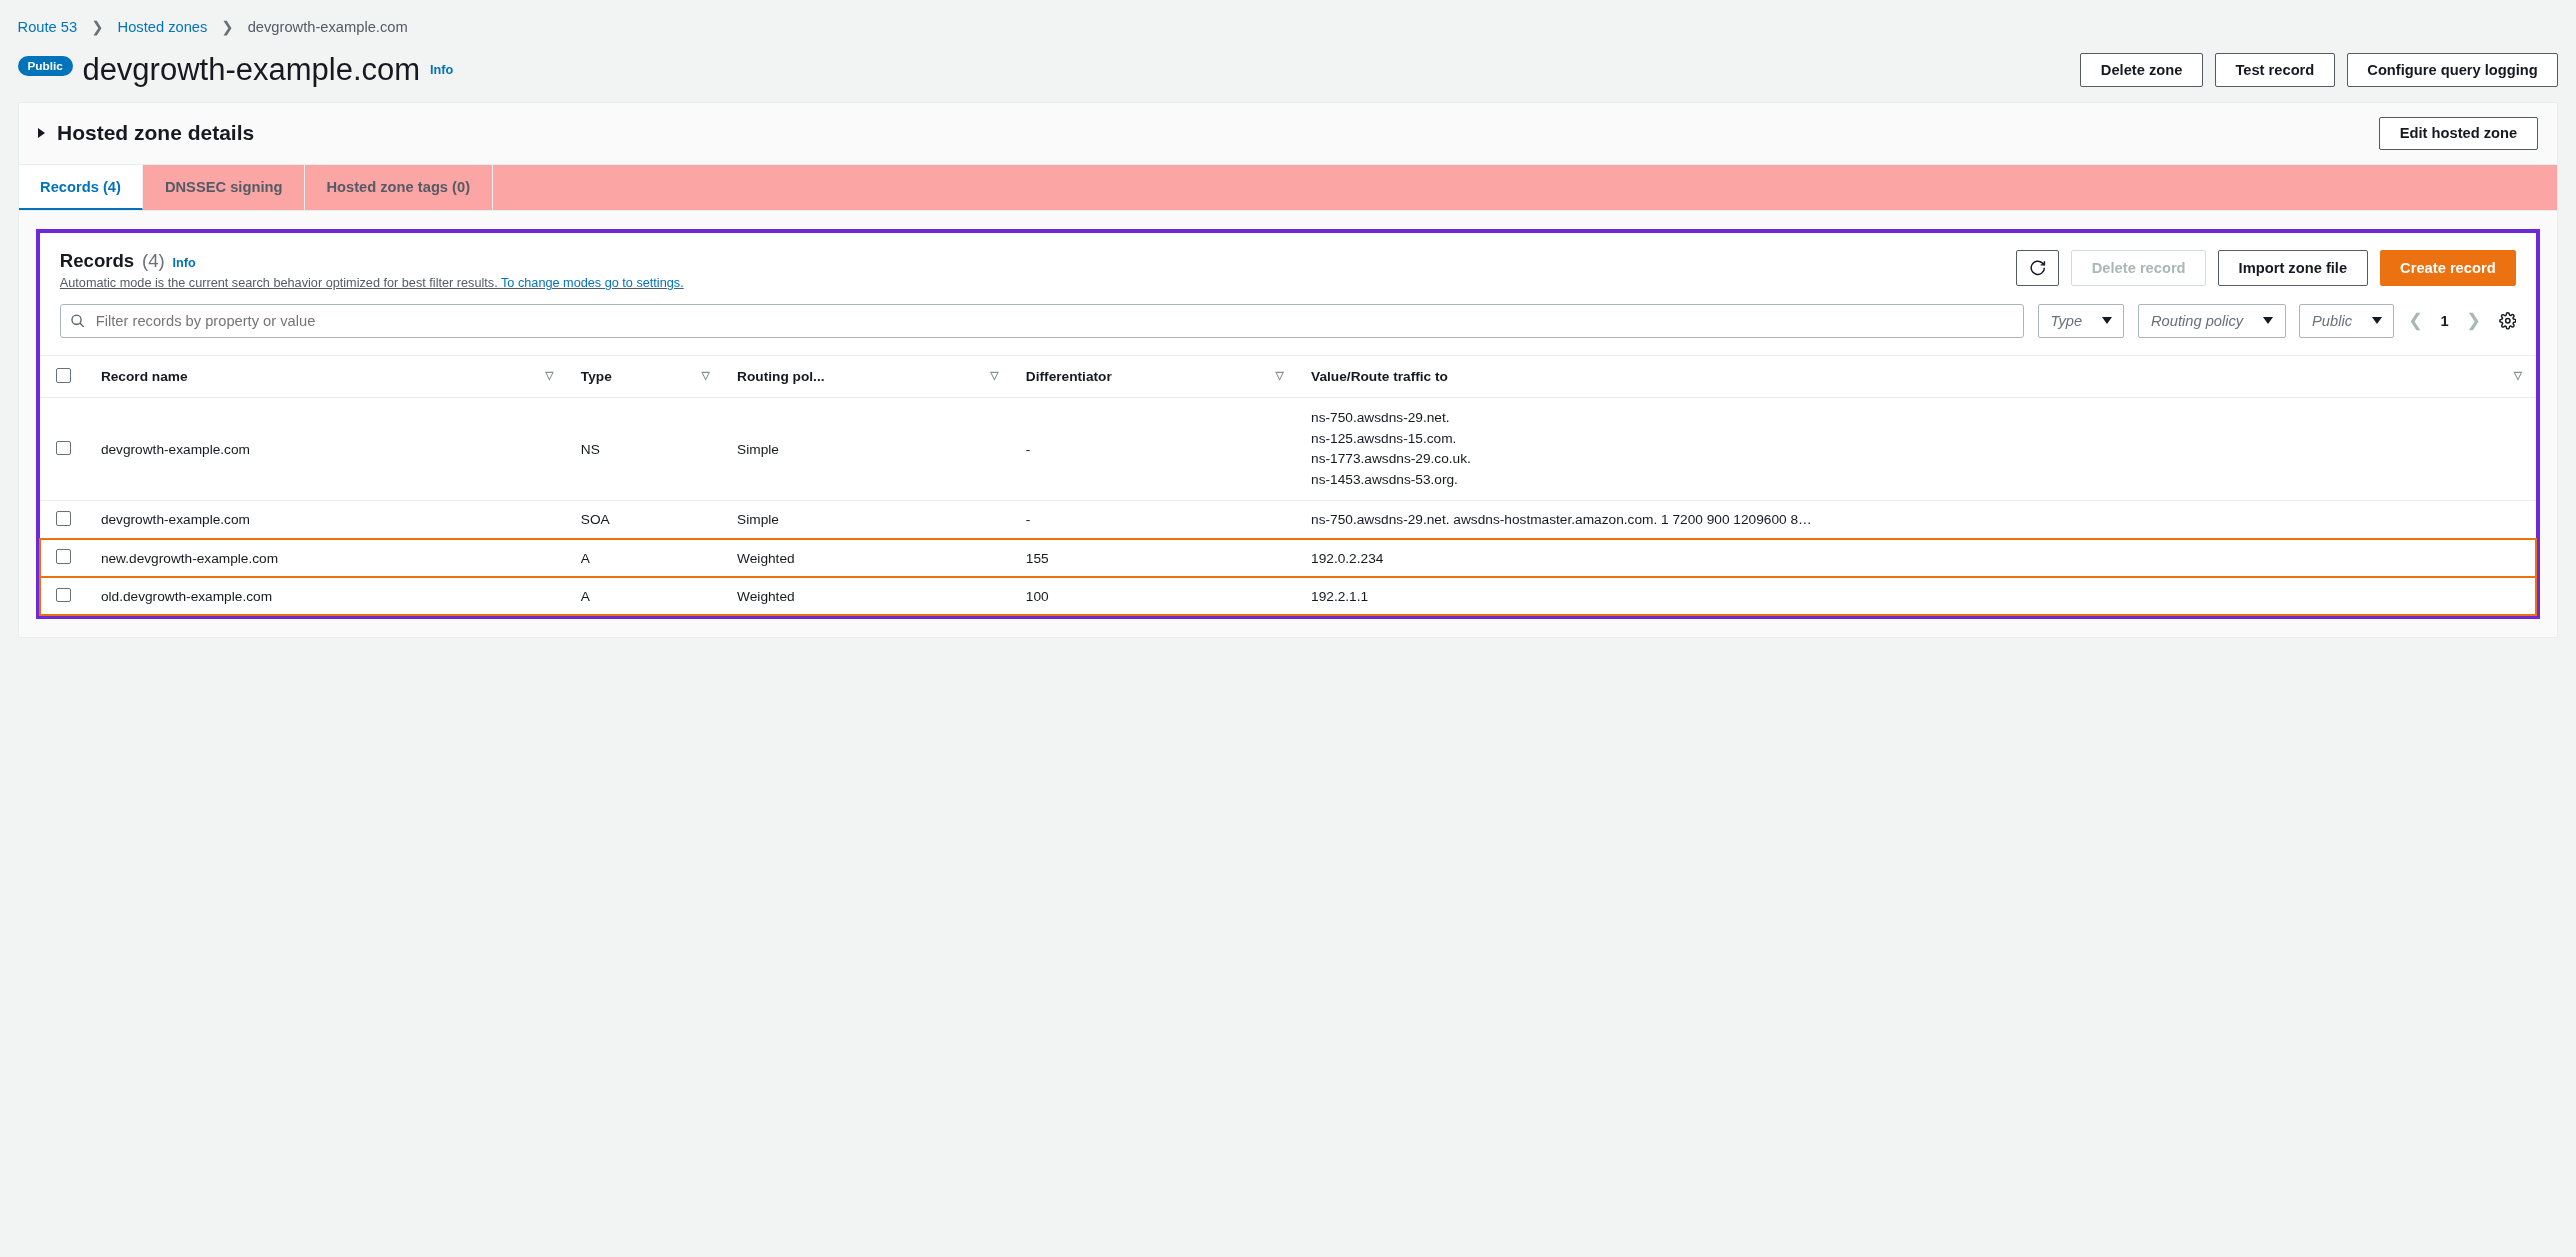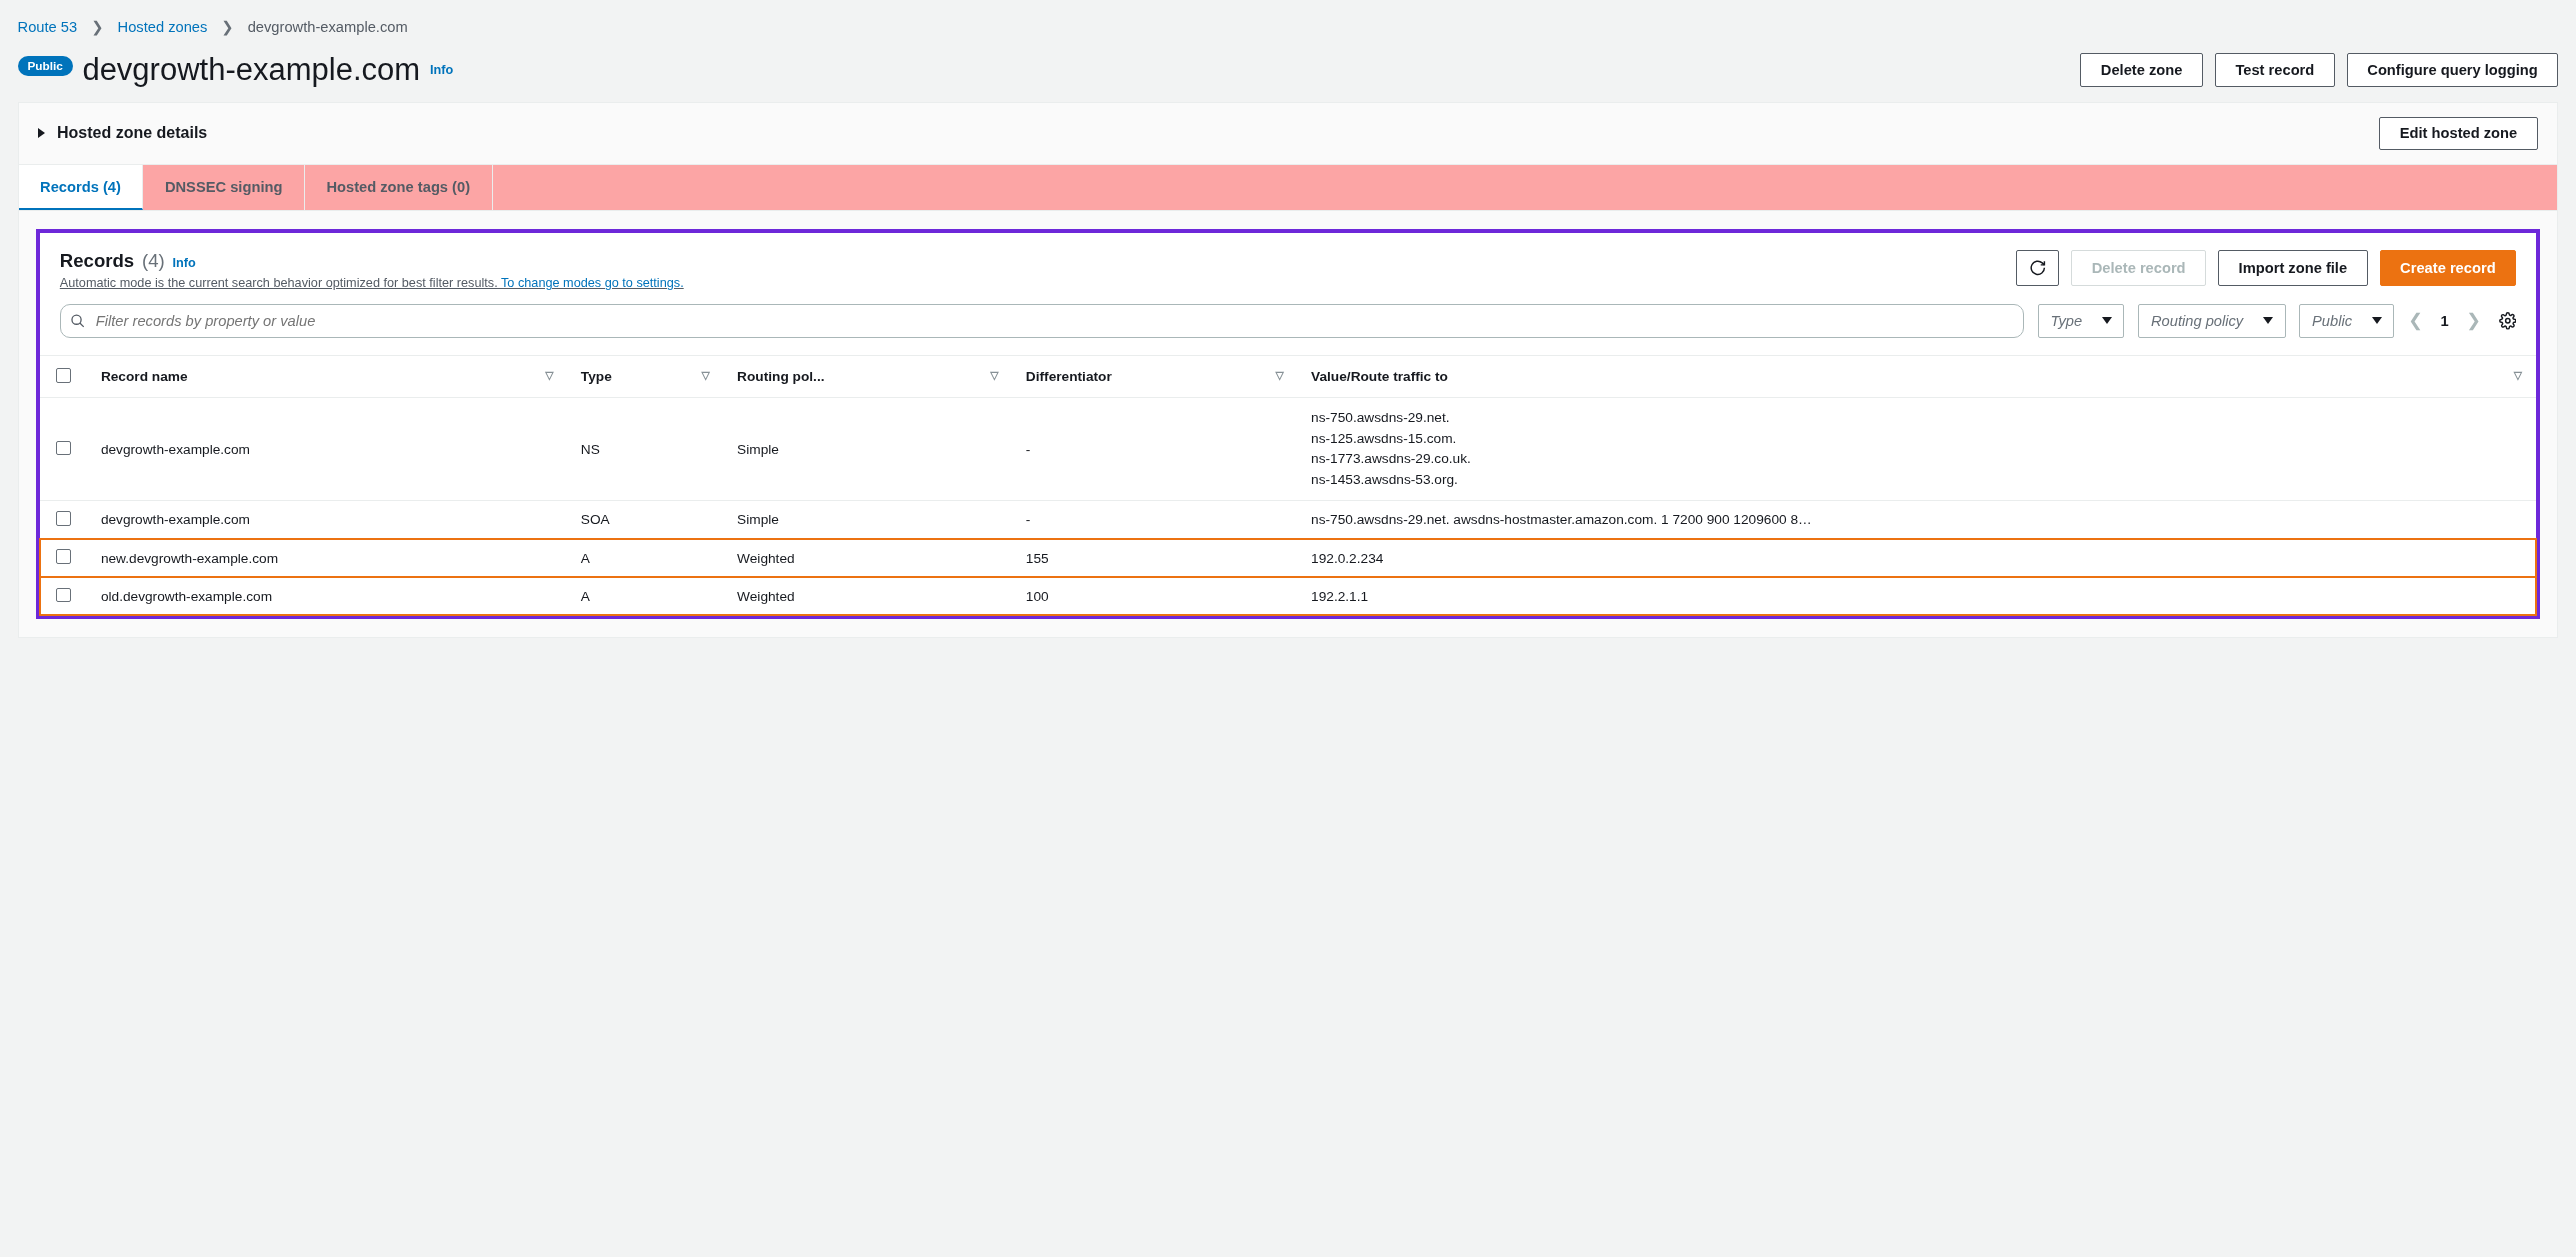--- a/index.html
+++ b/index.html
@@ -34,42 +34,42 @@
     border-radius: 2px;
     cursor: pointer;
     display: inline-flex;
     align-items: center;
     gap: 5.9px;
   }
   .btn.primary { background: #ec7211; border-color: #ec7211; color: #fff; }
   .btn.disabled { color: #aab7b8; border-color: #d5dbdb; cursor: default; text-align: right; }
   .btn.icon-only { padding: 7.8px 11.8px; }
   .hz-details { display:flex; justify-content: space-between; align-items:center; padding: 13.7px 19.6px; background:#fafafa; border:1px solid #eaeded;}
-  .hz-details-left { display:flex; align-items:center; gap:11.8px; font-size:16px; font-weight:700; }
+  .hz-details-left { display:flex; align-items:center; gap:11.8px; font-size:21px; font-weight:700; }
   .caret-right { width:0; height:0; border-top:5.9px solid transparent; border-bottom:5.9px solid transparent; border-left:7.8px solid #16191f; }
 
   
   .tabs { display:flex; border-bottom:1px solid #eaeded; background:#fca5a5; border-left:1px solid #eaeded; border-right:1px solid #eaeded;}
   .tab { padding: 13.7px 21.5px; font-size:14.7px; font-weight:600; color:#545b64; cursor:pointer; border-right:1px solid #eaeded; }
   .tab.active { color:#0073bb; border-bottom:2.9px solid #0073bb; background:#fff; }
 
   
   .records-panel { border:1px solid #eaeded; border-top:none; padding: 17.6px 0 0; background:#fafafa;}
   .records-inner { background:#fff; margin: 0 17.6px 17.6px; border:4px solid #6d28d9; padding: 17.6px 0 0; }
   
   .records-header { display:flex; justify-content:space-between; align-items:flex-start; padding: 0 19.6px 13.7px; }
   .records-title-line { font-size:18.6px; font-weight:700; display:flex; align-items:baseline; gap:7.8px;}
   .records-title-line .count { font-weight:400; color:#687078;}
   .records-subtitle { font-size:12.7px; color:#545b64; margin-top:3.9px;text-decoration:underline;}
   .records-actions { display:flex; gap:11.8px; }
 
   
   .filter-bar { display:flex; gap:13.7px; align-items:center; padding: 0 19.6px 17.6px;}
   .search-wrap { flex:1; position:relative; }
-  .search-wrap input { width:100%; padding:7.8px 9.8px 7.8px 35px; border:1px solid #aab7b8; border-radius:10px; font-size:14.7px; font-style:italic; color:#687078;}
+  .search-wrap input { width:100%; padding:7.8px 9.8px 7.8px 35px; border:1px solid #aab7b8; border-radius:3px; font-size:14.7px; color:#687078;}
   .search-icon { position:absolute; left:9.8px; top:50%; transform:translateY(-50%); }
   .select { border:1px solid #aab7b8; border-radius:2px; padding:7.8px 11.8px; display:flex; align-items:center; gap:19.6px; font-size:14.7px; font-style:italic; color:#687078; cursor:pointer; background:#fff;}
   .caret-down-fill { width:0; height:0; border-left:5.9px solid transparent; border-right:5.9px solid transparent; border-top:7.8px solid #16191f; }
   .pager { display:flex; align-items:center; gap:17.6px; font-size:14.7px; margin-left:auto;}
   .pager .num { font-weight:700; }
   .chev { color:#aab7b8; font-size:17.6px; cursor:pointer;}
   .gear { cursor:pointer; }
 
   
   table { width:100%; border-collapse:collapse; }

